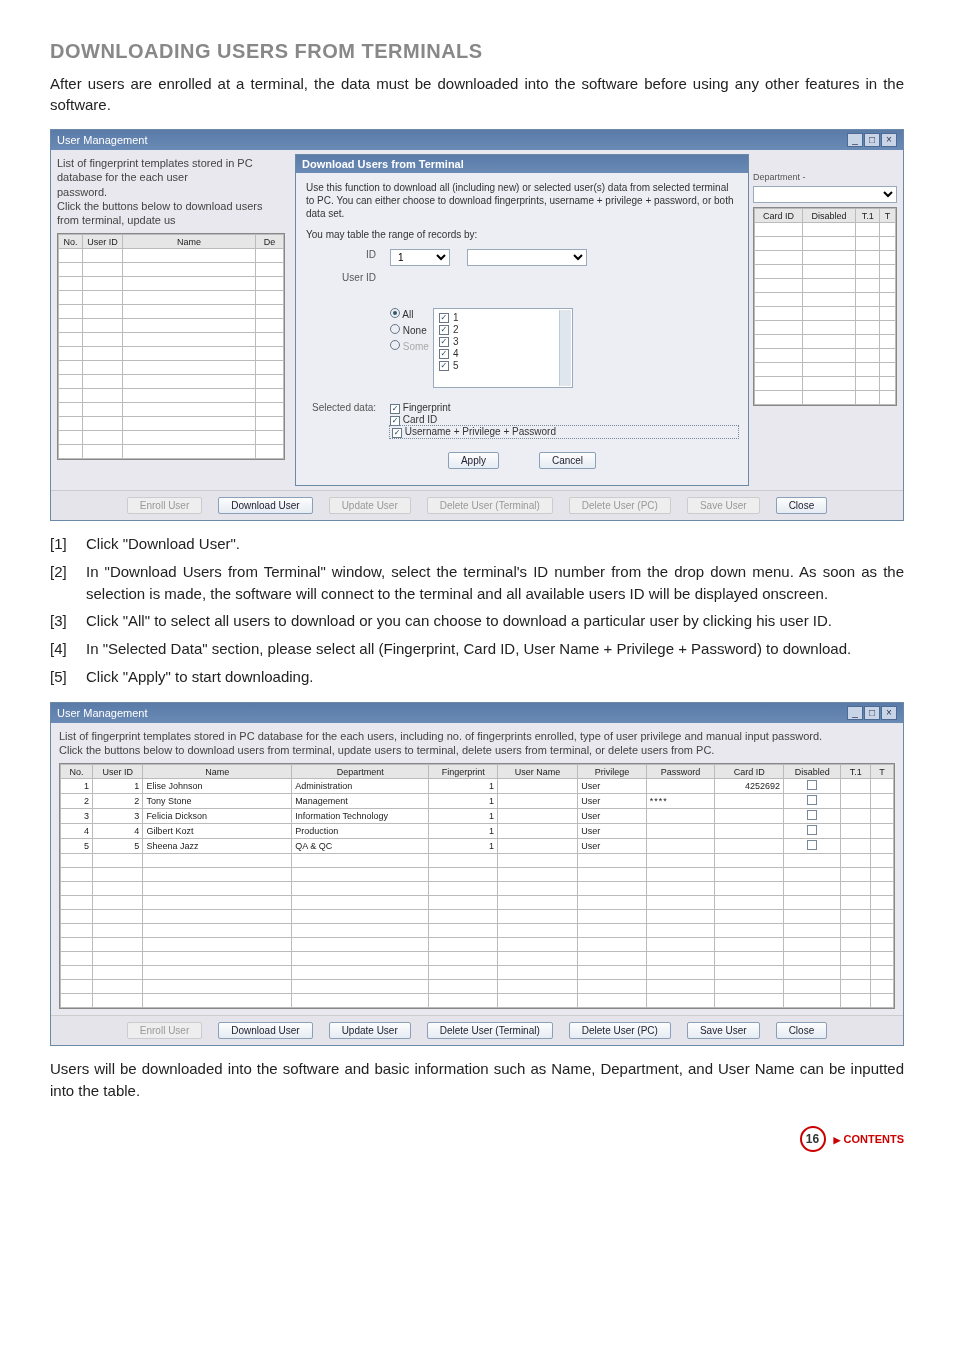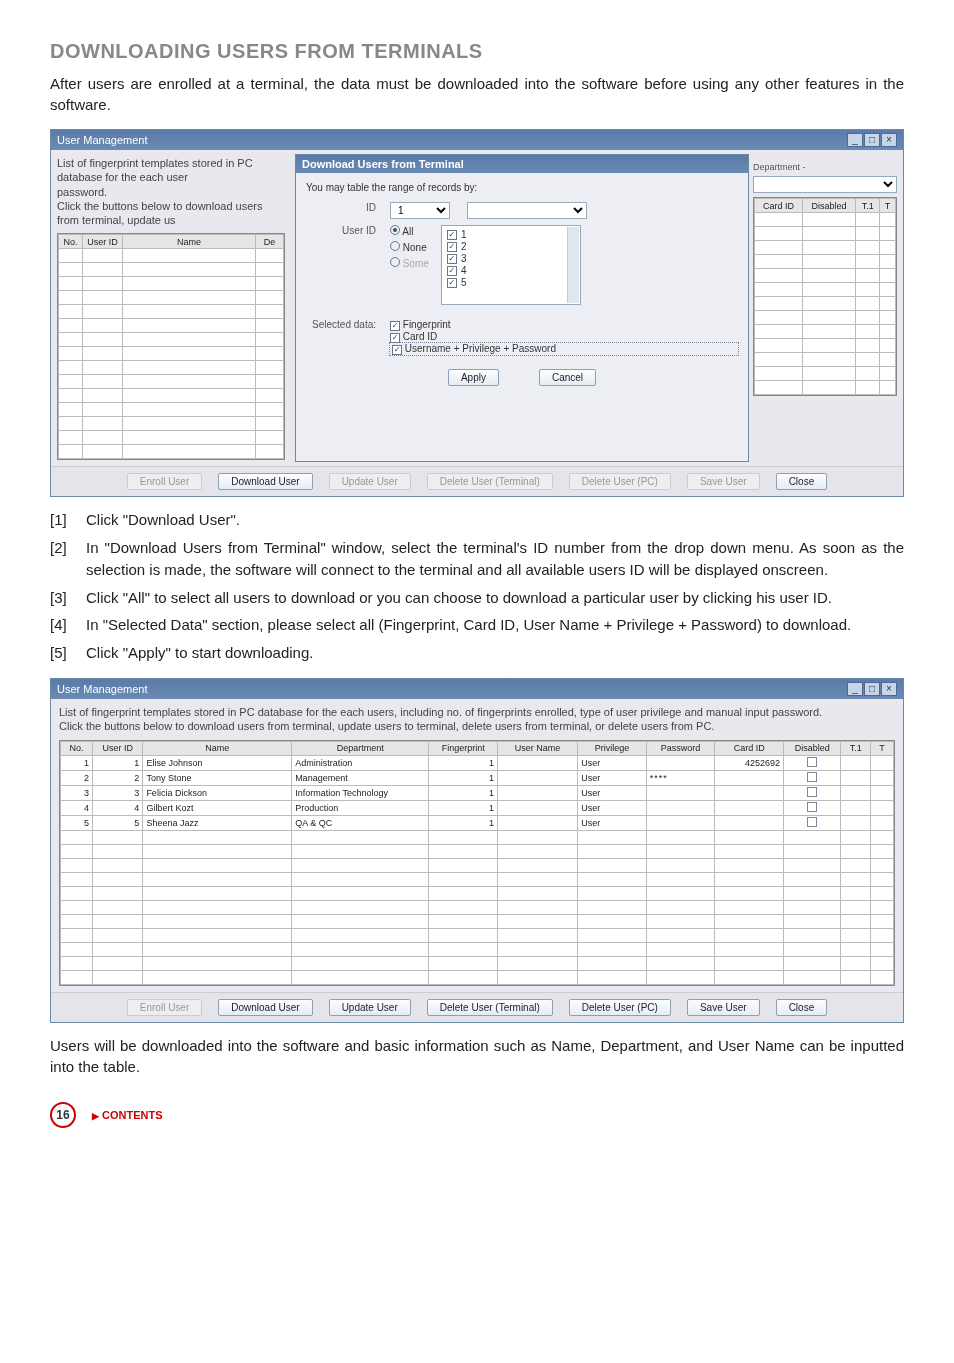--- a/index.html
+++ b/index.html
@@ -62,41 +62,41 @@
   }
   .listbox {
     border: 1px solid #9ab; background: #fff; width: 140px; height: 80px;
     padding: 3px 5px; overflow: hidden; position: relative;
   }
   .listbox .item { display: flex; align-items: center; gap: 4px; font-size: 10px; margin-bottom: 1px; }
   .listbox .scrollhint { position: absolute; right: 1px; top: 1px; bottom: 1px; width: 12px; background: #e0e6ee; border-left: 1px solid #bcd; }
   .chk { display: inline-block; width: 10px; height: 10px; border: 1px solid #678; background: #fff; font-size: 8px; line-height: 8px; text-align: center; color: #245; }
   .radio { display:inline-block; width:10px; height:10px; border:1px solid #678; border-radius:50%; position:relative; }
   .radio.on::after { content:""; position:absolute; inset:2px; border-radius:50%; background:#356; }
-  .side-column { flex: 0 0 150px; padding: 12px 6px 6px 0; font-size: 9px; color: #555; }
+  .side-column { flex: 0 0 150px; padding: 22px 6px 6px 0; font-size: 9px; color: #555; }
   .side-column .dept { margin-bottom: 4px; }
   .side-column .combo { width: 100%; }
   .btn-row {
     display: flex; justify-content: center; gap: 16px; padding: 6px 0;
     background: #e4e4ea; border-top: 1px solid #ccc;
   }
   .btn {
     border: 1px solid #8aa0b8; background: linear-gradient(#fdfdfd, #e5ecf3);
     font-size: 10px; padding: 2px 12px; color: #223; border-radius: 2px;
   }
   .btn.disabled { color: #999; background: #eee; border-color: #ccc; }
   .dlg-btns { display:flex; justify-content:center; gap:40px; padding:8px 0; }
   .steps { list-style: none; padding: 0; margin: 10px 0 14px 0; }
   .steps li {
     display: flex; gap: 10px; font-size: 15px; color: #222;
     line-height: 1.45; margin-bottom: 6px; text-align: justify;
   }
   .steps li .n { flex: 0 0 26px; }
   .closing { font-size: 15px; color: #222; line-height: 1.45; margin-top: 10px; text-align: justify; }
-  .footer { display: flex; align-items: center; gap: 16px; margin-top: 24px; }
+  .footer { display: flex; align-items: center; gap: 8px; margin-top: 24px; justify-content: flex-end; }
   .page-num {
     display: inline-flex; width: 26px; height: 26px; border: 2px solid #c00;
     border-radius: 50%; align-items: center; justify-content: center;
     font-weight: bold; font-size: 12px; color: #333;
   }
   .contents-link { color: #c00; font-weight: bold; font-size: 11px; }
   .contents-link .tri { font-size: 9px; }
   .col-no { width: 24px; }
   .col-uid { width: 40px; }
   .col-dep { width: 28px; }
@@ -228,36 +228,37 @@
                 <td></td>
               </tr>
         </tbody>
           </table>
       </div>
     </div>
 
     <div class="dialog">
       <div class="dlg-title">Download Users from Terminal</div>
       <div class="dlg-body">
+        <p>Use this function to download all (including new) or selected user(s) data from selected terminal to PC. You can either choose to download fingerprints, username + privilege + password, or both data set.</p>
         <p>You may table the range of records by:</p>
 
         <div class="row">
           <div class="lbl">ID</div>
           <div class="field">
             <select class="combo" style="width:60px">
               <option>1</option>
             </select>
             &nbsp;&nbsp;&nbsp;&nbsp;
             <select class="combo" style="width:120px"><option></option></select>
           </div>
         </div>
 
         <div class="row">
           <div class="lbl">User ID</div>
-          <div class="field" style="display:flex; gap:12px;">
+          <div class="field" style="display:flex; gap:4px;margin-top:36px;">
             <div style="display:flex; flex-direction:column; gap:4px;">
               <label><span class="radio on"></span> <span>All</span></label>
               <label><span class="radio"></span> <span>None</span></label>
               <label style="color:#aaa"><span class="radio"></span> <span>Some</span></label>
             </div>
             <div class="listbox">
               <div class="item">
                   <span class="chk">✓</span>
                   <span>1</span>
                 </div>

